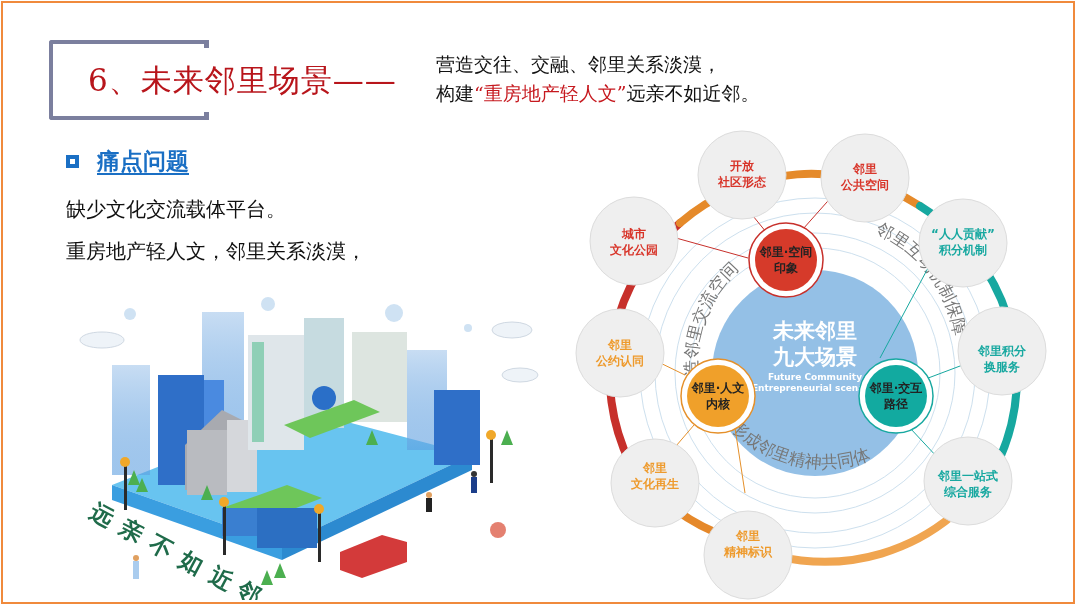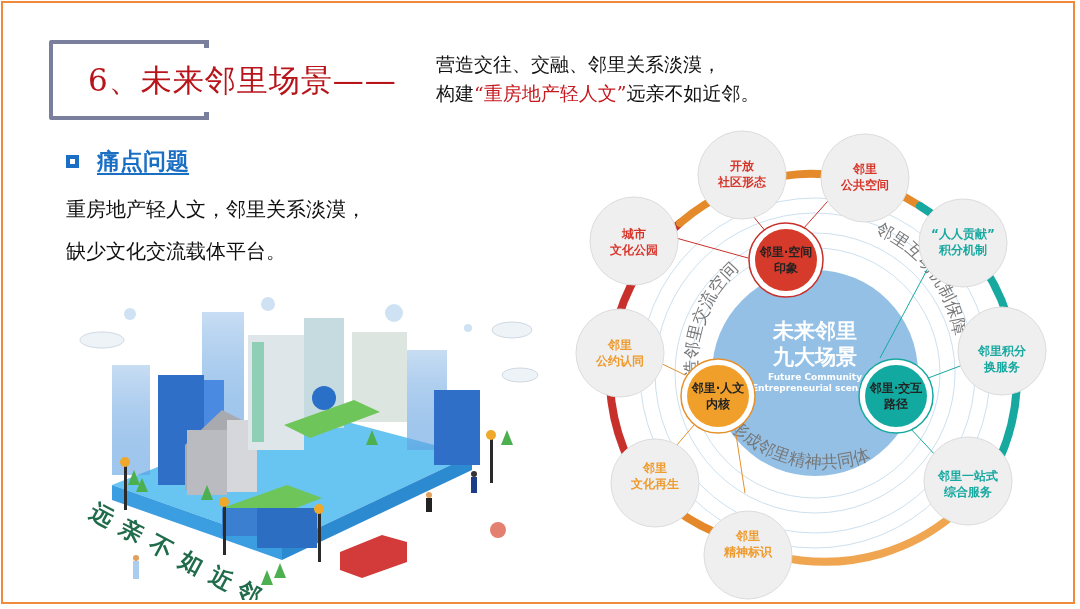--- a/index.html
+++ b/index.html
@@ -34,22 +34,22 @@
 <div class="subtitle">
   <div>营造交往、交融、邻里关系淡漠，</div>
   <div><span>构建</span><span class="red">“重房地产轻人文”</span><span>远亲不如近邻。</span></div>
 </div>
 
 <div class="pain-head">
   <div class="sq"></div>
   <span class="pain-title">痛点问题</span>
 </div>
 <div class="pain-text">
+  <div>缺少文化交流载体平台。</div>
   <div>重房地产轻人文，邻里关系淡漠，</div>
-  <div>缺少文化交流载体平台。</div>
 </div>
 
 <svg class="illus" viewBox="0 0 480 320">
   <defs>
     <linearGradient id="bldg" x1="0" y1="0" x2="0" y2="1">
       <stop offset="0" stop-color="#9ec9ef"></stop>
         <stop offset="1" stop-color="#3a7fd0"></stop>
     </linearGradient>
     <linearGradient id="fade" x1="0" y1="0" x2="0" y2="1">
       <stop offset="0" stop-color="#c8ddf3"></stop>

